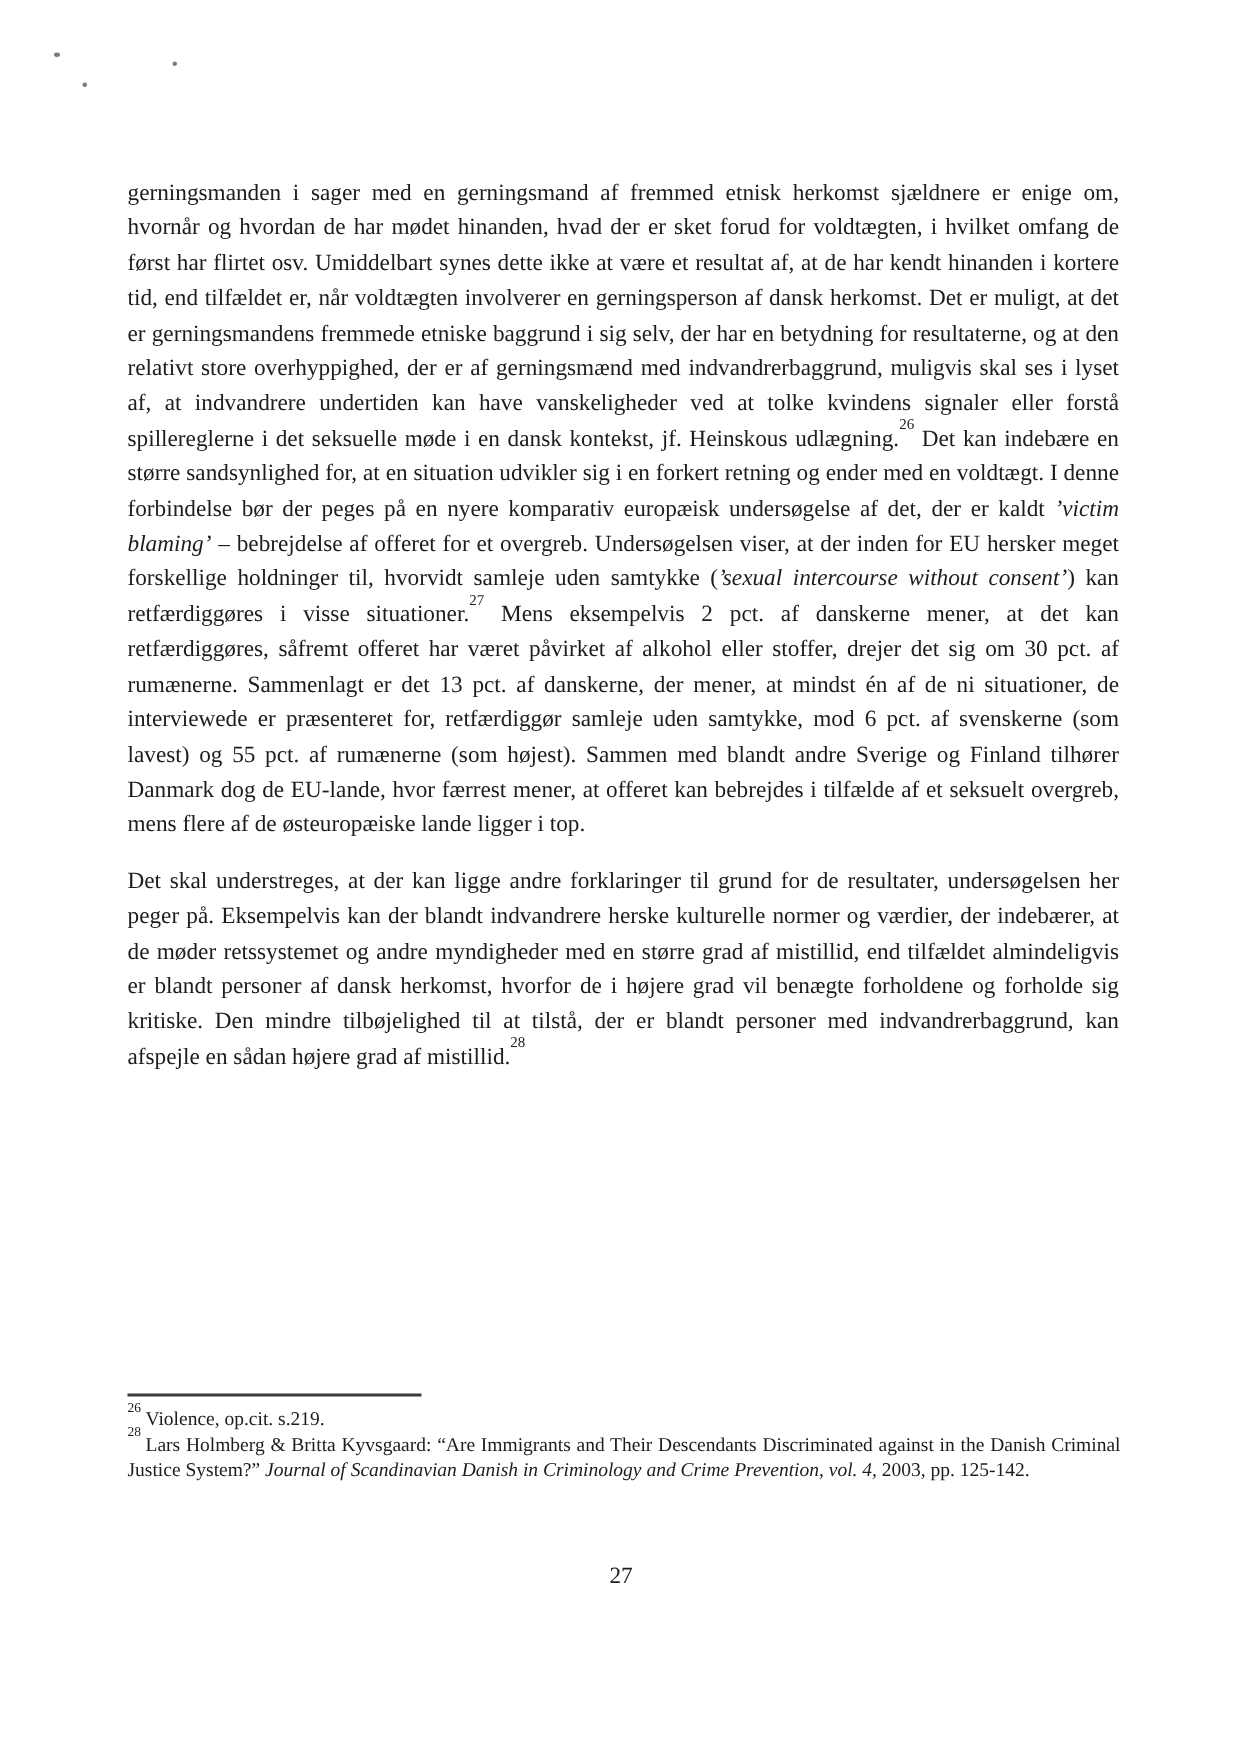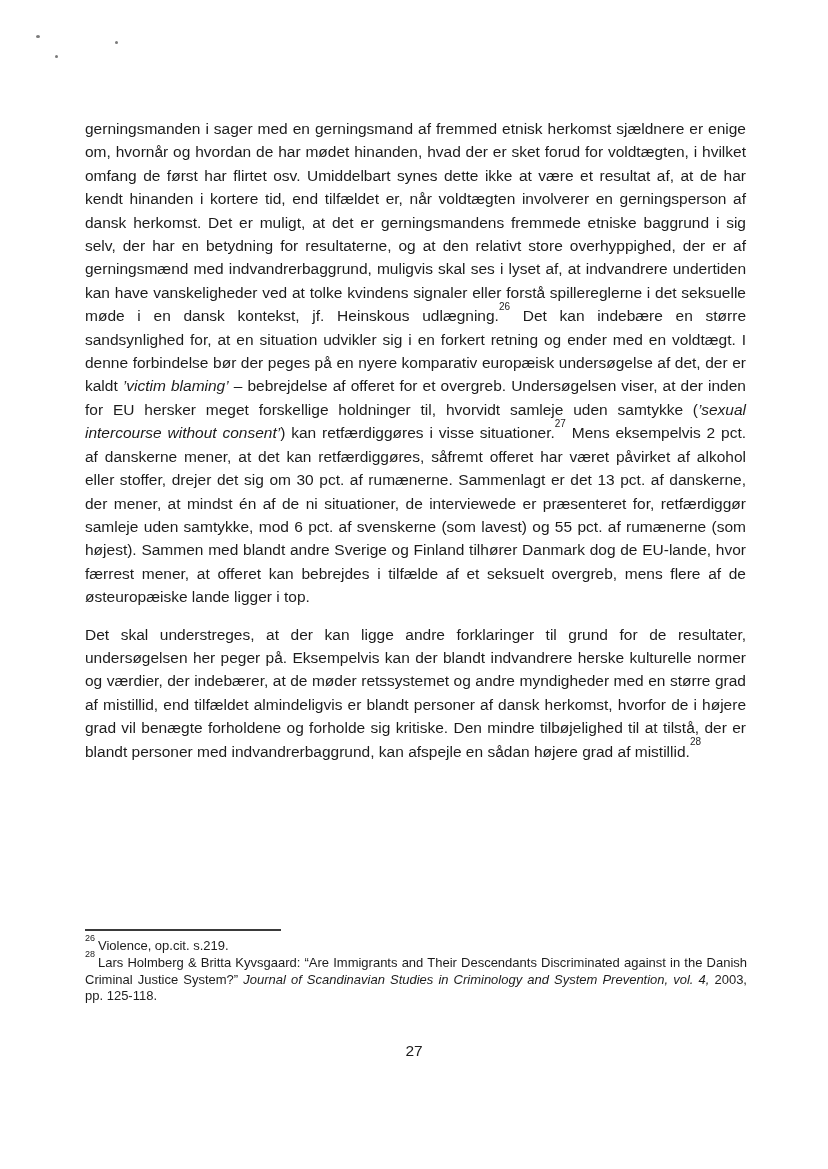--- a/index.html
+++ b/index.html
@@ -5,21 +5,21 @@
   html, body {
     margin: 0;
     padding: 0;
     background: #ffffff;
   }
   .page {
     position: relative;
     width: 828px;
     height: 1169px;
     background: #ffffff;
-    font-family: Liberation Sans, sans-serif;
+    font-family: Liberation Serif, serif;
     color: #1c1c1c;
     overflow: hidden;
   }
   .content {
     position: absolute;
     left: 85px;
     top: 117px;
     width: 661px;
   }
   .para {
@@ -98,18 +98,18 @@
 
 
   </div>
 
   <div class="footnotes">
     <div class="fn-rule"></div>
 
     <div class="footnote"><sup class="fnnum">26</sup><span>Violence, op.cit. s.219.</span></div>
 
 
-    <div class="footnote"><sup class="fnnum">28</sup><span>Lars Holmberg &amp; Britta Kyvsgaard: “Are Immigrants and Their Descendants Discriminated against in the Danish Criminal Justice System?” </span><span class="it">Journal of Scandinavian Studies in Criminology and System Prevention, vol. 4,</span><span> 2003, pp. 125-118.</span></div>
+    <div class="footnote"><sup class="fnnum">28</sup><span>Lars Holmberg &amp; Britta Kyvsgaard: “Are Immigrants and Their Descendants Discriminated against in the Danish Criminal Justice System?” </span><span class="it">Journal of Scandinavian Danish in Criminology and Crime Prevention, vol. 4,</span><span> 2003, pp. 125-142.</span></div>
   </div>
 
   <div class="page-number">27</div>
 
 </div>
 
 </body></html>

